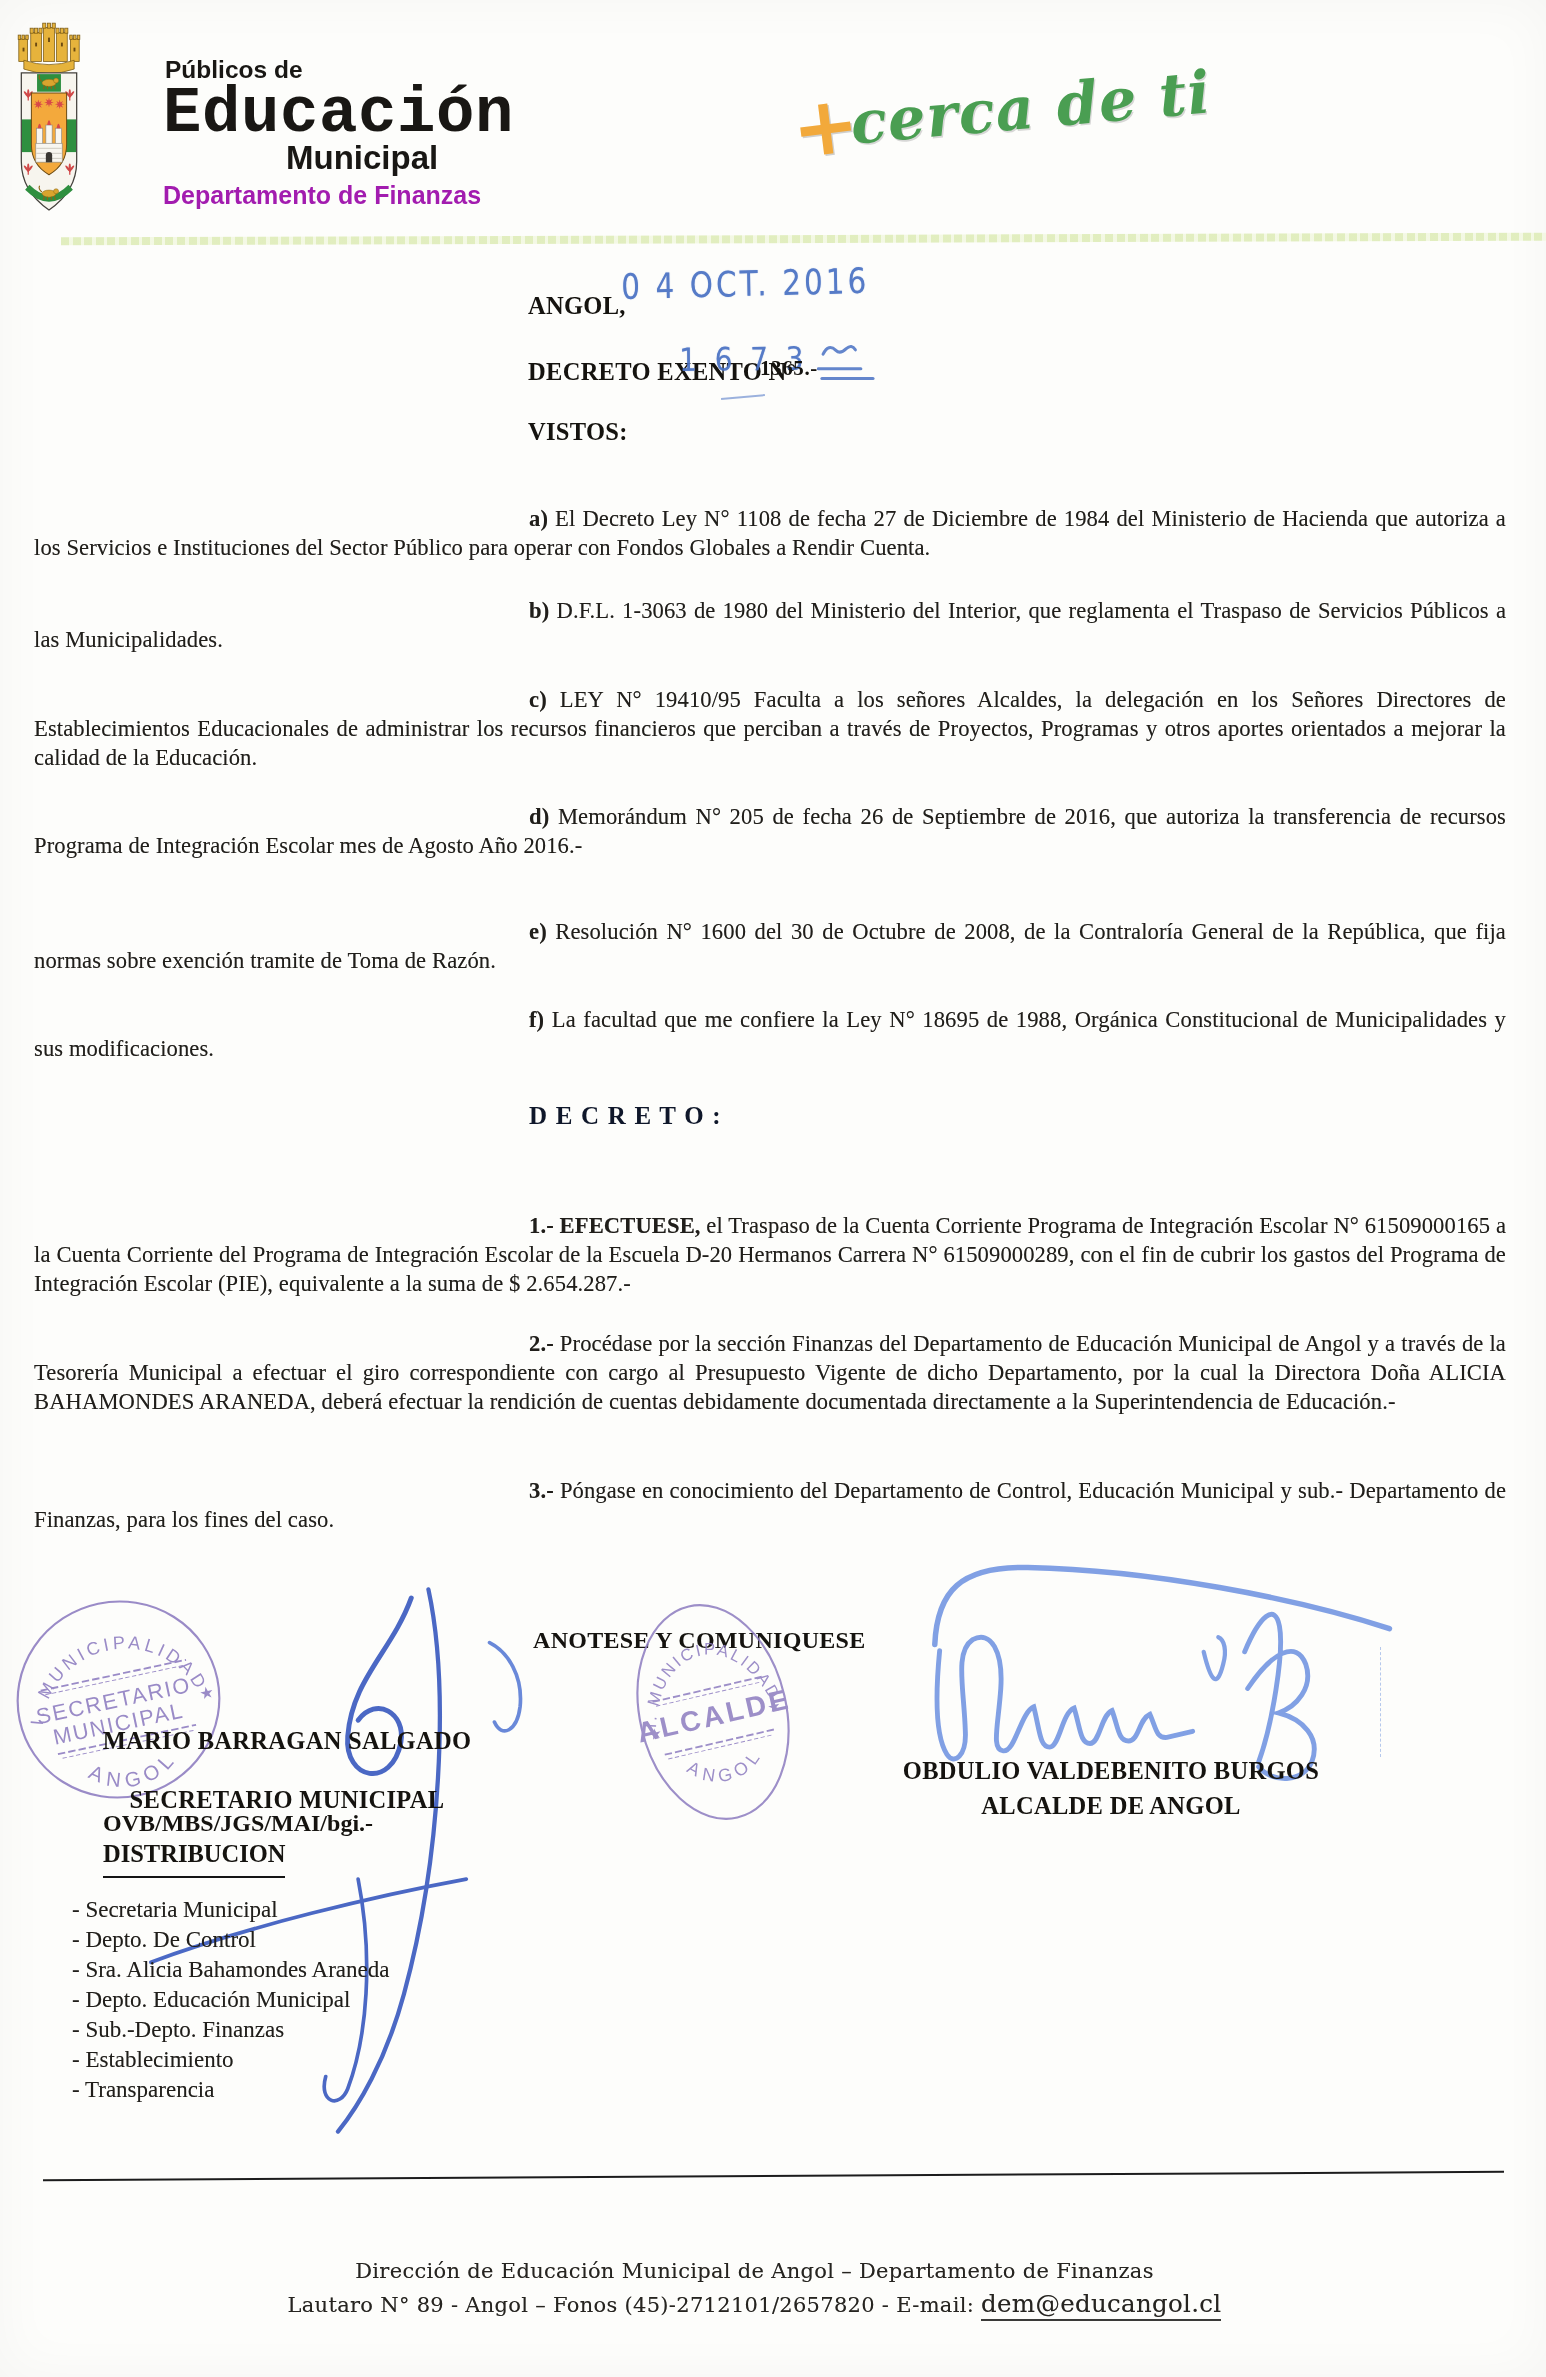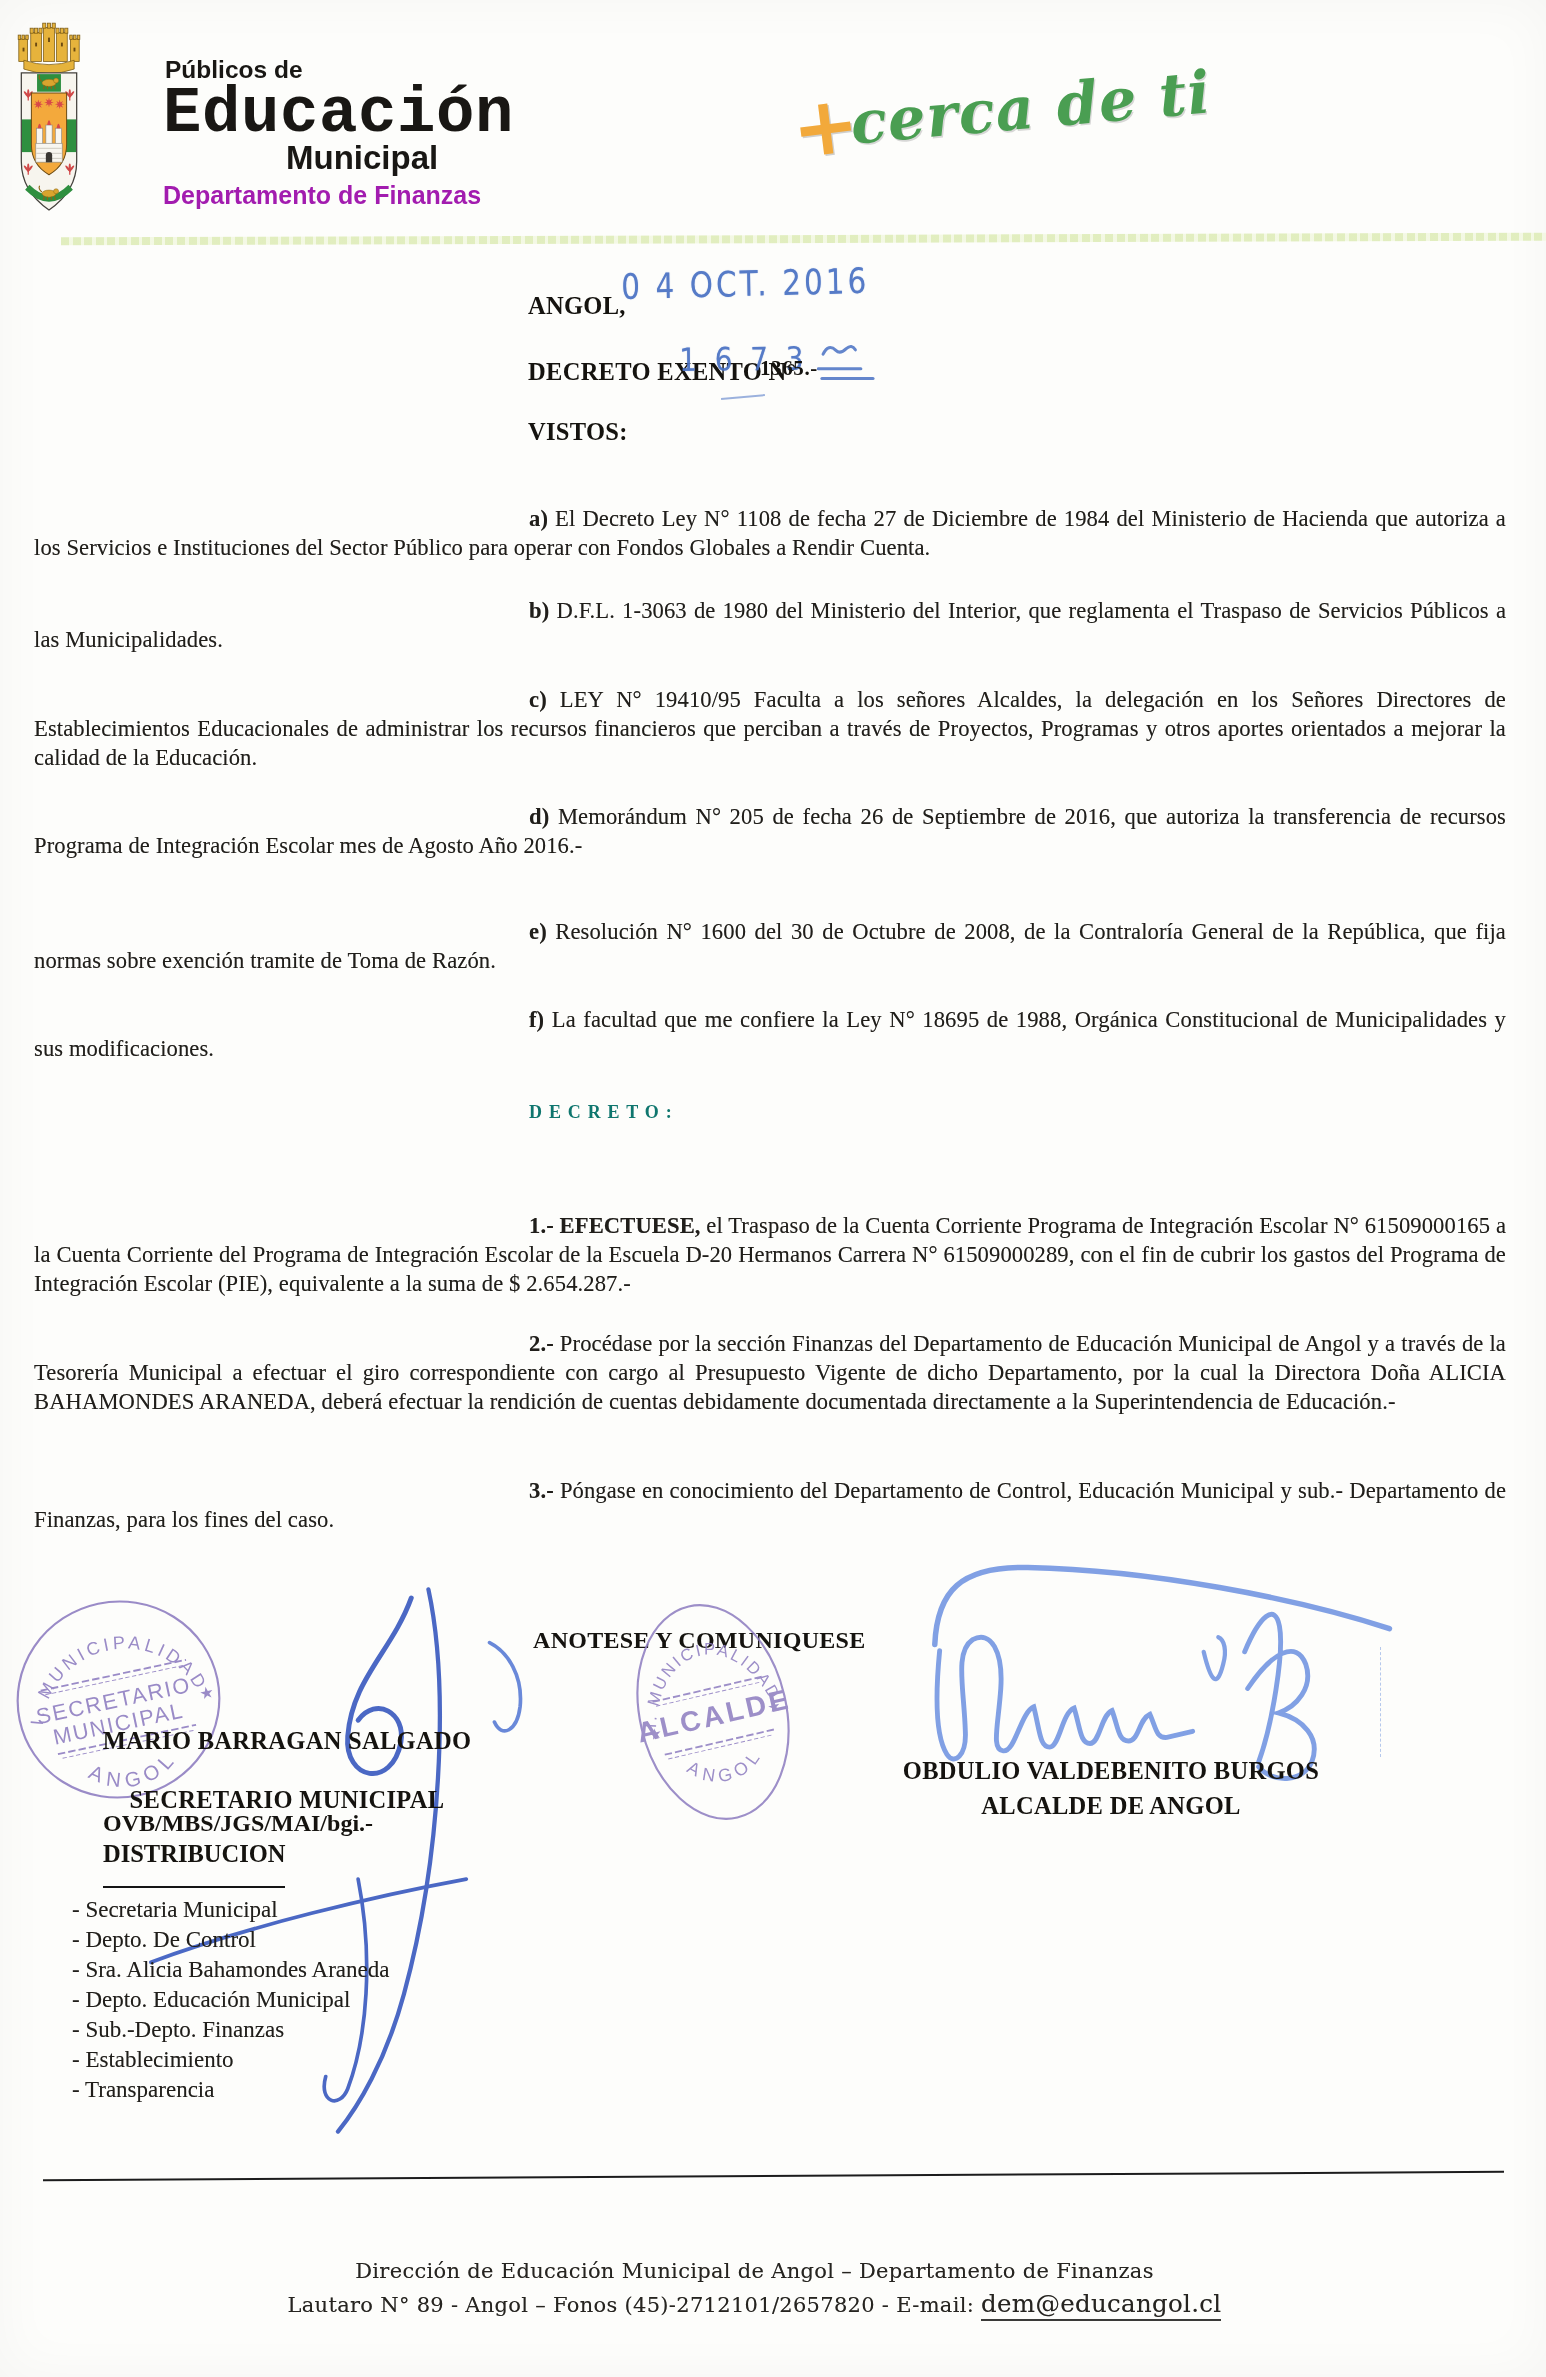--- a/index.html
+++ b/index.html
@@ -19,26 +19,26 @@
               opacity:.95;transform:rotate(-0.18deg);}
   
   .meta-label{font-weight:bold;color:#15130f;font-size:24.5px;letter-spacing:0.3px;}
   .stamp-blue{font-family:"DejaVu Sans",sans-serif;color:#4a72c4;opacity:.93;
               text-shadow:0 0 1.2px rgba(74,114,196,.45);white-space:nowrap;}
   .typed-num{font-weight:bold;font-size:21px;color:#15130f;letter-spacing:0.6px;}
   
   .body-par{position:absolute;left:34px;width:1472px;font-size:22.6px;line-height:29px;color:#201e1a;
             text-align:justify;text-indent:495px;letter-spacing:0.1px;text-shadow:0 0 0.4px rgba(25,25,25,.4);}
   .body-par b{font-weight:bold;}
-  .dec-head{font-weight:bold;font-size:18px;color:#0f766e;letter-spacing:1.2px;}
+  .dec-head{font-weight:bold;font-size:25px;color:#0f172a;letter-spacing:1.2px;}
   
   .order-label{font-weight:bold;font-size:24px;color:#15130f;letter-spacing:0.3px;}
   .sig-name{font-weight:bold;font-size:24.5px;color:#15130f;text-align:center;width:440px;letter-spacing:0.3px;}
   .ini{font-weight:bold;font-size:24px;color:#15130f;}
-  .dist-head{font-weight:bold;font-size:24.5px;color:#15130f;border-bottom:2.4px solid #151515;padding-bottom:19px;}
+  .dist-head{font-weight:bold;font-size:24.5px;color:#15130f;border-bottom:2.4px solid #151515;padding-bottom:9px;}
   .dist-list{font-size:23px;line-height:30px;color:#201e1a;list-style:none;margin:0;padding:0;
              text-shadow:0 0 0.4px rgba(25,25,25,.35);}
   .stamp-svg text{font-family:"Liberation Sans",sans-serif;fill:#8d7cc0;}
   .blk-rule{height:2.4px;background:#1c1c1c;transform:rotate(-0.33deg);}
   .foot{width:1509px;text-align:center;font-family:"DejaVu Serif",serif;color:#262420;font-size:21px;
         letter-spacing:0.3px;text-shadow:0 0 0.4px rgba(30,30,30,.35);}
   .foot .email{font-size:24.5px;border-bottom:2.4px solid #3a3a38;padding-bottom:0.6px;}
   .dash-band{border-left:1.8px dashed rgba(110,147,221,.5);width:0;}
 </style>
 </head>

